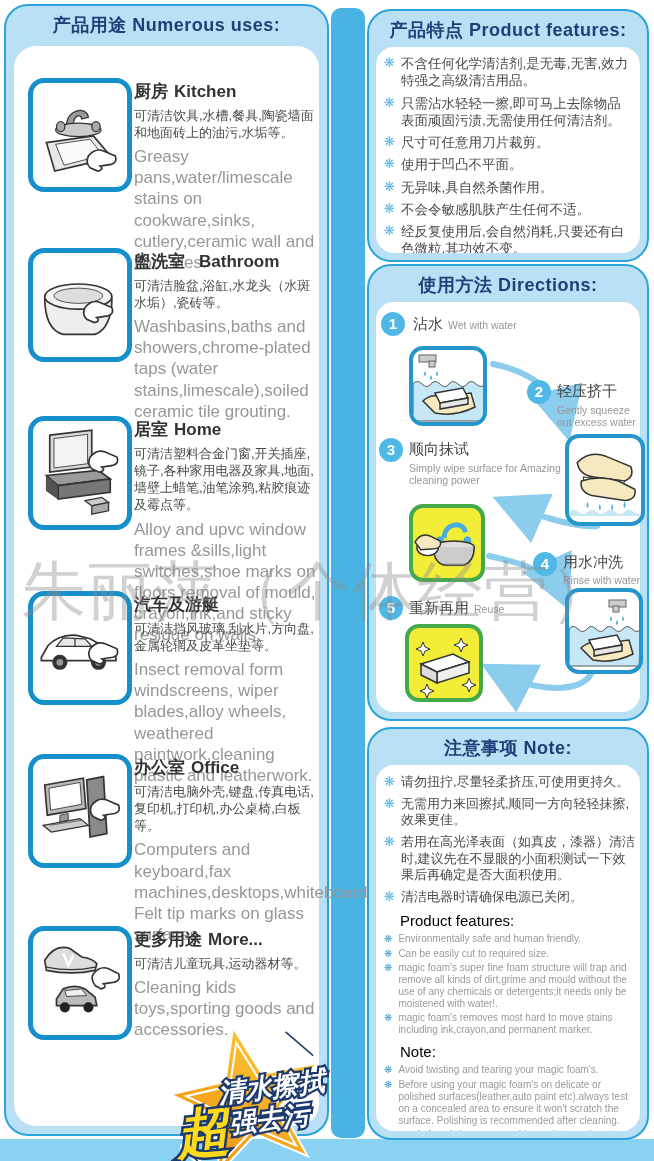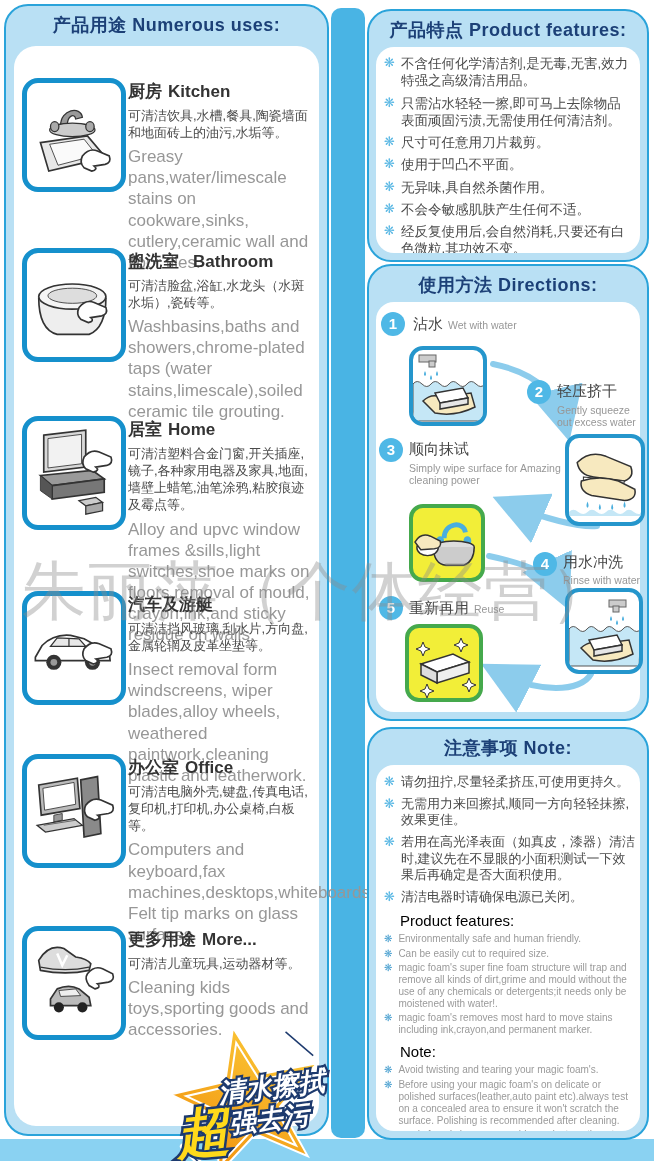--- a/index.html
+++ b/index.html
@@ -11,21 +11,21 @@
   .bband{position:absolute;left:0;top:1139px;width:654px;height:22px;background:#8ad2f2;}
 
   
   .panel{position:absolute;background:#b9e0f4;border:2px solid #2aa3da;border-radius:24px;box-sizing:border-box;}
   .hdr{position:relative;margin:7px 4px 0;text-align:center;font-size:18px;font-weight:bold;color:#1c4077;letter-spacing:.5px;}
   .pbody{position:absolute;left:7px;right:7px;top:36px;bottom:7px;background:#fff;border-radius:18px;overflow:hidden;}
 
   
   .left-panel{left:4px;top:4px;width:325px;height:1132px;}
   .left-panel .pbody{left:8px;right:8px;top:40px;bottom:8px;border-radius:22px;overflow:visible;}
-  .use{position:absolute;left:8px;display:flex;gap:2px;width:300px;}
+  .use{position:absolute;left:8px;display:flex;gap:2px;width:300px;justify-content:flex-end;}
   .ibox{width:94px;height:104px;border:5px solid #1590cc;border-radius:16px;background:#fff;flex:0 0 auto;
         display:flex;align-items:center;justify-content:center;}
   .utxt{width:188px;}
   .utitle{font-size:17px;color:#333;font-weight:600;margin:2px 0 4px;}
   .utitle .t2{margin-left:6px;}
   .utitle.stack .t2{display:block;margin-left:0;}
   .zh{font-size:13px;color:#4a4a4a;line-height:1.32;margin:0 0 5px;}
   .en{font-size:17px;color:#979797;line-height:1.24;margin:0;}
 
   

